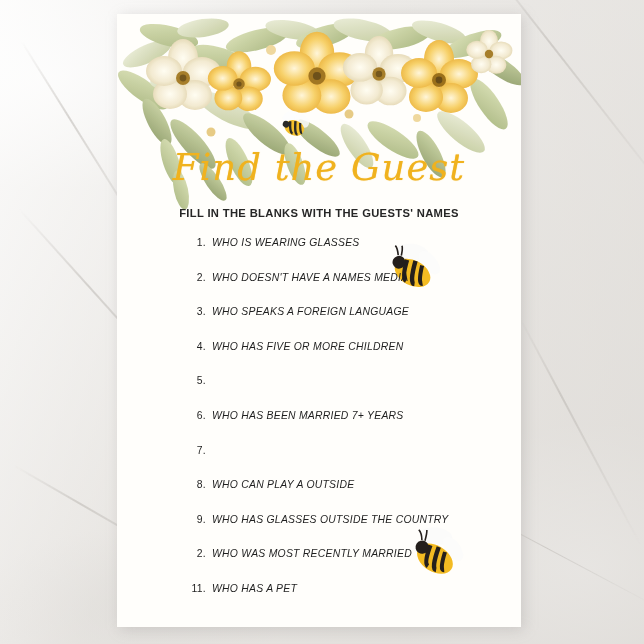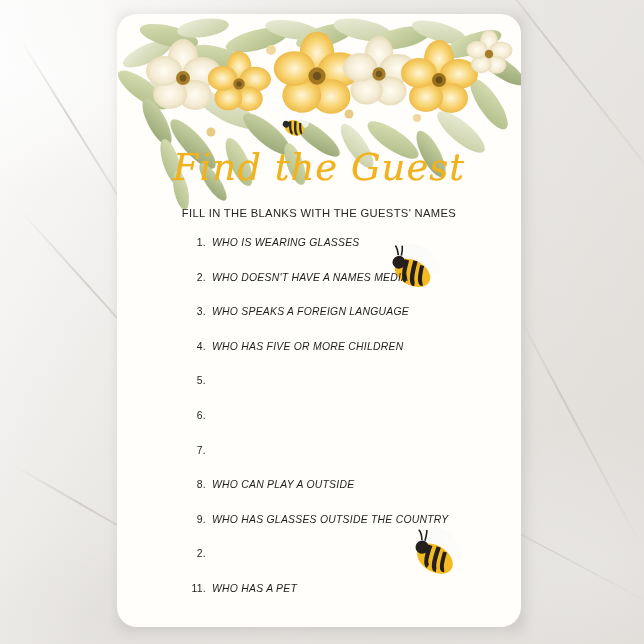--- a/index.html
+++ b/index.html
@@ -49,21 +49,20 @@
     border-radius: 2px;
   }
   .card {
     position: absolute;
     left: 117px;
     top: 14px;
     width: 404px;
     height: 613px;
     background: #fffefb;
     overflow: hidden;
-    border-radius: 20px;
   }
 
   
   .floral {
     position: absolute;
     left: 0;
     top: 0;
     width: 404px;
     height: 215px;
     pointer-events: none;
@@ -84,21 +83,21 @@
     text-shadow: 0 0 1px rgba(240,178,30,0.6);
   }
 
   .subtitle {
     position: absolute;
     left: 0;
     top: 193px;
     width: 404px;
     text-align: center;
     font-size: 11.2px;
-    font-weight: normal;
+    font-weight: bold;
     letter-spacing: 0.35px;
     color: #262626;
   }
 
   
   .qlist {
     position: absolute;
     left: 67px;
     top: 223px;
     width: 300px;
@@ -330,34 +329,36 @@
     </div>
     <div class="qrow">
       <span class="qnum">4.</span>
       <span class="qtext">WHO HAS FIVE OR MORE CHILDREN</span>
     </div>
     <div class="qrow">
       <span class="qnum">5.</span>
     </div>
     <div class="qrow">
       <span class="qnum">6.</span>
+      <span class="qtext">WHO HAS BEEN MARRIED 7+ YEARS</span>
     </div>
     <div class="qrow">
       <span class="qnum">7.</span>
     </div>
     <div class="qrow">
       <span class="qnum">8.</span>
       <span class="qtext">WHO CAN PLAY A OUTSIDE</span>
     </div>
     <div class="qrow">
       <span class="qnum">9.</span>
       <span class="qtext">WHO HAS GLASSES OUTSIDE THE COUNTRY</span>
     </div>
     <div class="qrow">
       <span class="qnum">2.</span>
+      <span class="qtext">WHO WAS MOST RECENTLY MARRIED</span>
     </div>
     <div class="qrow">
       <span class="qnum">11.</span>
       <span class="qtext">WHO HAS A PET</span>
     </div>
   </div>
 
 </div>
 
 </body></html>

